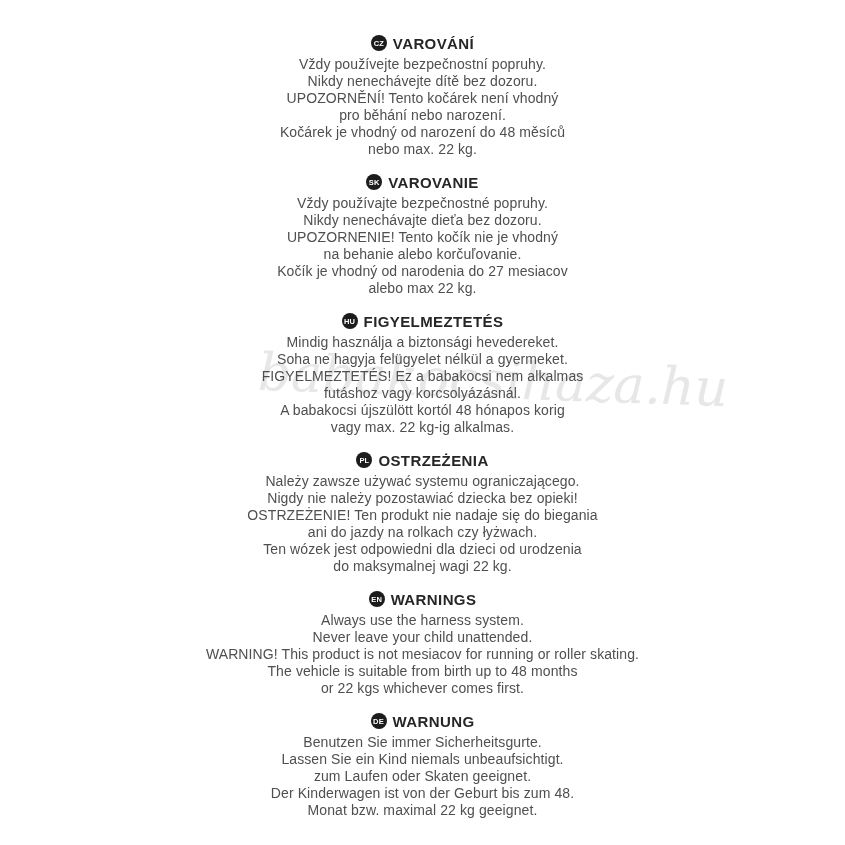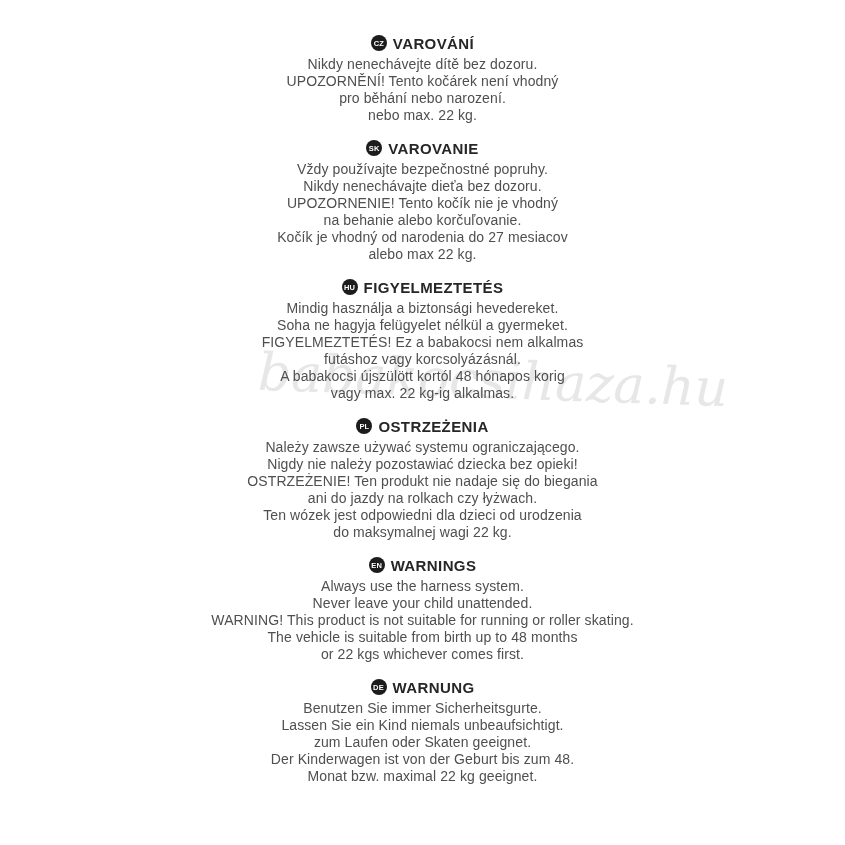--- a/index.html
+++ b/index.html
@@ -41,23 +41,25 @@
 
   <div class="watermark">babakocsihaza.hu</div>
 
   <div class="content">
 
     <section class="warn">
       <div class="heading">
         <span class="badge">CZ</span>
         <span class="title">VAROVÁNÍ</span>
       </div>
+      <div class="line">Vždy používejte bezpečnostní popruhy.</div>
       <div class="line">Nikdy nenechávejte dítě bez dozoru.</div>
       <div class="line">UPOZORNĚNÍ! Tento kočárek není vhodný</div>
       <div class="line">pro běhání nebo narození.</div>
+      <div class="line">Kočárek je vhodný od narození do 48 měsíců</div>
       <div class="line">nebo max. 22 kg.</div>
     </section>
 
     <section class="warn">
       <div class="heading">
         <span class="badge">SK</span>
         <span class="title">VAROVANIE</span>
       </div>
       <div class="line">Vždy používajte bezpečnostné popruhy.</div>
       <div class="line">Nikdy nenechávajte dieťa bez dozoru.</div>
@@ -93,21 +95,21 @@
       <div class="line">do maksymalnej wagi 22 kg.</div>
     </section>
 
     <section class="warn">
       <div class="heading">
         <span class="badge">EN</span>
         <span class="title">WARNINGS</span>
       </div>
       <div class="line">Always use the harness system.</div>
       <div class="line">Never leave your child unattended.</div>
-      <div class="line">WARNING! This product is not suitable for running or roller skating.</div>
+      <div class="line">WARNING! This product is not mesiacov for running or roller skating.</div>
       <div class="line">The vehicle is suitable from birth up to 48 months</div>
       <div class="line">or 22 kgs whichever comes first.</div>
     </section>
 
     <section class="warn">
       <div class="heading">
         <span class="badge">DE</span>
         <span class="title">WARNUNG</span>
       </div>
       <div class="line">Benutzen Sie immer Sicherheitsgurte.</div>

